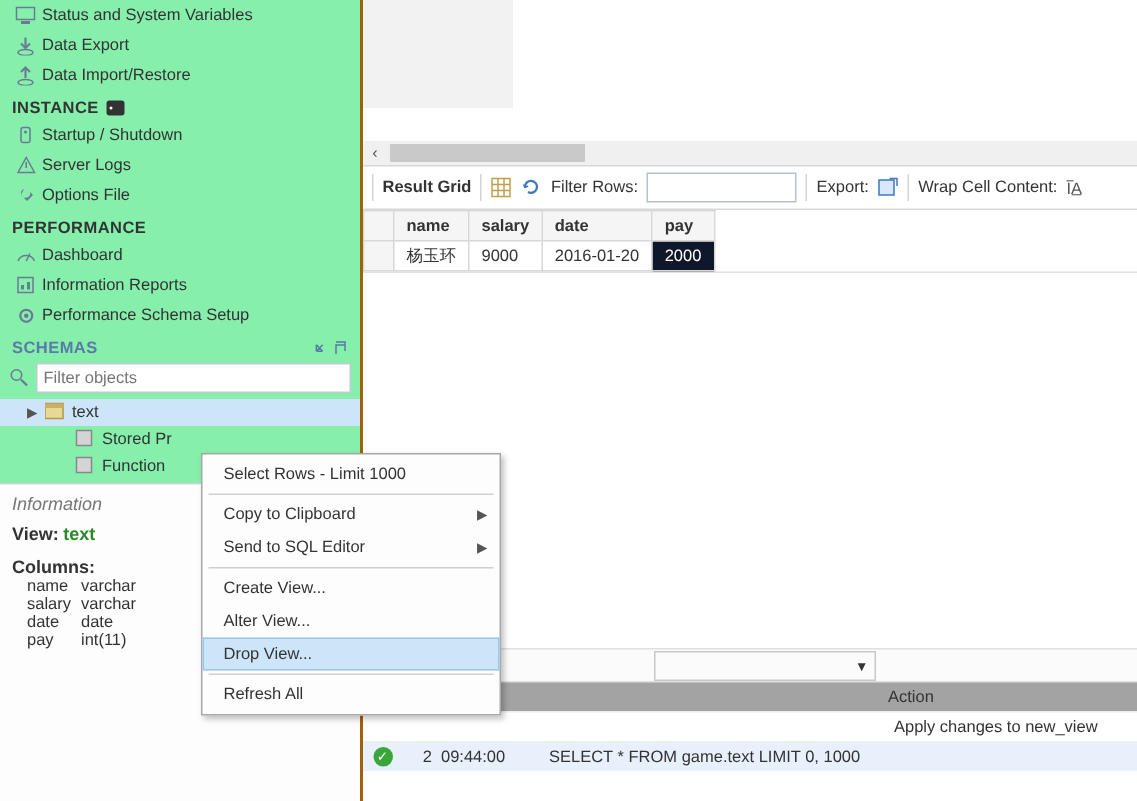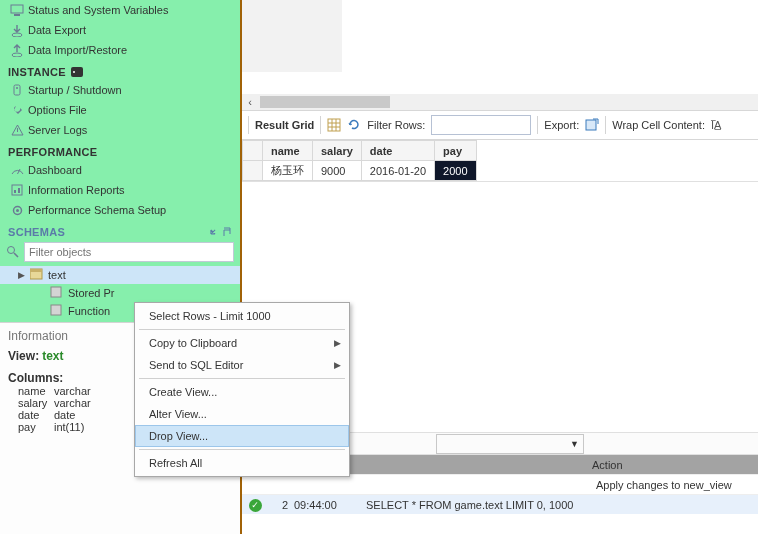--- a/index.html
+++ b/index.html
@@ -24,21 +24,21 @@
   .tree { padding: 2px 0; overflow: hidden; }
   .tree-row { display: flex; align-items: center; height: 18px; padding-left: 30px; position: relative; }
   .tree-row.selected { background: #cde5f8; }
   .tree-row .arrow { position: absolute; left: 18px; font-size: 9px; color: #555; }
   .tree-row .ticon { position: absolute; left: 30px; width: 14px; height: 14px; }
   .tree-row span.lbl { padding-left: 18px; font-size: 11px; }
   .tree-row.child { padding-left: 50px; }
   .tree-row.child .ticon { left: 50px; }
   
   .info-panel { border-top: 1px solid #d4d4d4; background: #fdfdfd; padding: 6px 8px; flex: 1; }
-  .info-head { display: flex; align-items: center; justify-content: space-between; }
+  .info-head { display: flex; align-items: center; justify-content: space-between; font-style: italic; }
   .info-title { color: #777; font-size: 12px; }
   .view-line { margin-top: 6px; }
   .view-line b { font-weight: 700; font-size: 12px; }
   .view-name { color: #2a8a2a; font-weight: 700; }
   .cols-title { margin-top: 8px; font-weight: 700; font-size: 12px; }
   .col-row { display: flex; }
   .col-name { width: 46px; padding-left: 10px; }
   .col-type { color: #333; }
   
   
@@ -72,21 +72,21 @@
   .log-head .c1 { width:350px; padding-left:2px; }
   .log-row { display:flex; align-items:center; height:20px; border-top:1px solid #eee; font-size:11px; background:#fff; }
   .log-row.active { background:#e7f0fb; }
   .log-row .status { width:26px; text-align:center; }
   .log-row .idx { width:26px; text-align:right; padding-right:6px; }
   .log-row .time { width:72px; }
   .log-row .action { flex:1; }
   .check-circle { display:inline-flex; width:13px; height:13px; border-radius:50%; background:#3aa63a; color:#fff; align-items:center; justify-content:center; font-size:9px; line-height:1; }
   
   
-  .ctx-menu { position:absolute; left:134px; top:302px; width:216px; background:#fdfdfd; border:1px solid #a8a8a8; box-shadow:2px 2px 4px rgba(0,0,0,0.25); z-index:50; padding:2px 0; }
+  .ctx-menu { position:absolute; left:134px; top:302px; width:200px; background:#fdfdfd; border:1px solid #a8a8a8; box-shadow:2px 2px 4px rgba(0,0,0,0.25); z-index:50; padding:2px 0; }
   .ctx-item { height:22px; display:flex; align-items:center; padding:0 18px 0 14px; font-family: "Courier New", monospace; font-size:12px; color:#333; position:relative; }
   .ctx-item:hover, .ctx-item.hover { background:#cde5f8; outline:1px solid #9cc6ea; outline-offset:-1px; }
   .ctx-item .sub { position:absolute; right:8px; font-size:9px; color:#555; font-family: sans-serif; }
   .ctx-sep { height:1px; background:#d0d0d0; margin:2px 4px; }
   
   
   svg { display:block; }
   .magnifier { width:14px; height:14px; }
 </style>
 </head>
@@ -135,34 +135,34 @@
       <span class="icon">
           <svg width="12" height="14">
             <rect x="3" y="2" width="6" height="10" rx="1.5" fill="none" stroke="#6a7b93"></rect>
             <circle cx="6" cy="5" r="1" fill="#6a7b93"></circle>
           </svg>
         </span>
       <span class="label">Startup / Shutdown</span>
     </div>
     <div class="nav-item">
       <span class="icon">
-          <svg width="13" height="13">
-            <path d="M9 4 A3 3 0 1 1 5 2 L3 6 L7 10 L11 6 Z" fill="#6a7b93"></path>
-          </svg>
-        </span>
-      <span class="label">Options File</span>
-    </div>
-    <div class="nav-item">
-      <span class="icon">
           <svg width="13" height="12">
             <path d="M6.5 1 L12 11 L1 11 Z" fill="none" stroke="#6a7b93"></path>
             <line x1="6.5" y1="4" x2="6.5" y2="8" stroke="#6a7b93"></line>
           </svg>
         </span>
       <span class="label">Server Logs</span>
+    </div>
+    <div class="nav-item">
+      <span class="icon">
+          <svg width="13" height="13">
+            <path d="M9 4 A3 3 0 1 1 5 2 L3 6 L7 10 L11 6 Z" fill="#6a7b93"></path>
+          </svg>
+        </span>
+      <span class="label">Options File</span>
     </div>
 
     <div class="section-head">
       <span>PERFORMANCE</span>
     </div>
     <div class="nav-item">
       <span class="icon">
           <svg width="13" height="12">
             <path d="M1 10 A6 6 0 0 1 12 10" fill="none" stroke="#6a7b93"></path>
             <line x1="6.5" y1="10" x2="9" y2="5" stroke="#6a7b93"></line>

